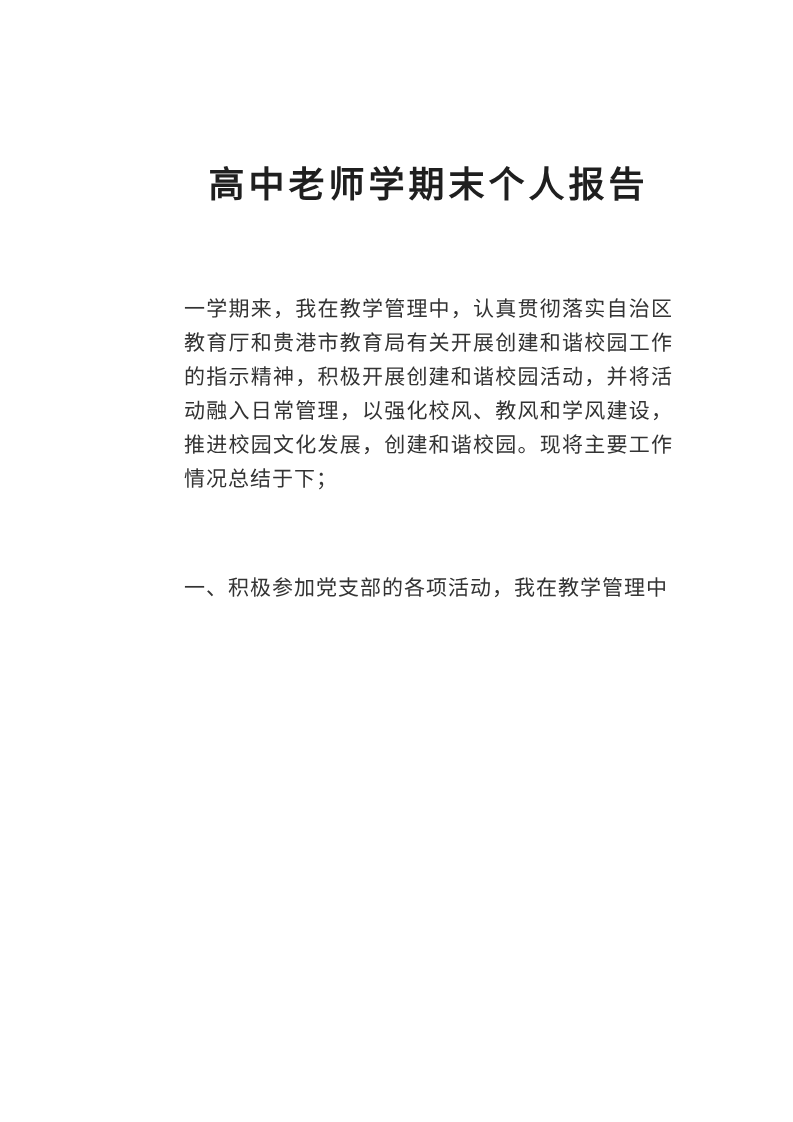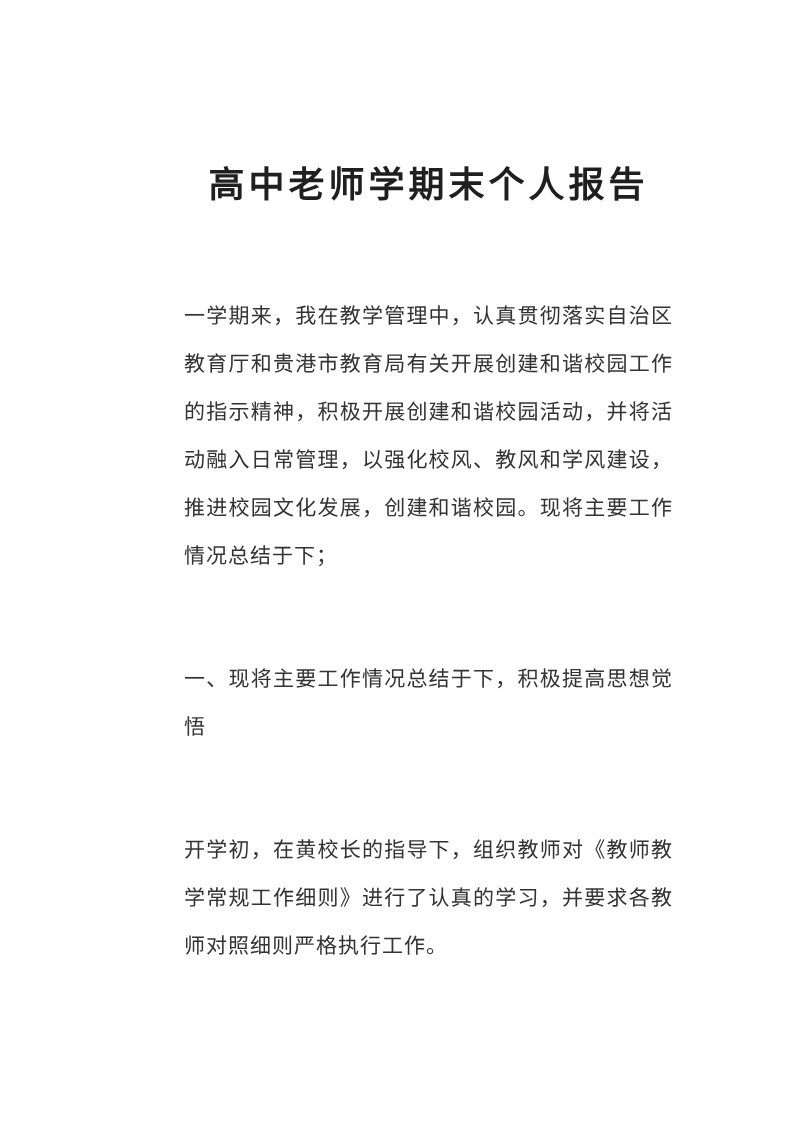--- a/index.html
+++ b/index.html
@@ -28,21 +28,21 @@
     line-height: 48px;
     font-weight: 700;
     text-align: center;
     color: #1f1f1f;
     letter-spacing: 4px;
     margin-bottom: 51px;
   }
 
   .para {
     font-size: 21px;
-    line-height: 48px;
+    line-height: 34px;
     color: #333333;
     text-align: justify;
     text-align-last: left;
     text-justify: inter-character;
     letter-spacing: 1px;
     font-weight: 400;
     margin-top: 43px; 
   }
 
   .para:first-of-type {
@@ -52,20 +52,19 @@
 </head>
 <body>
 
 <div class="page">
   <div class="content">
 
     <h1 class="doc-title">高中老师学期末个人报告</h1>
 
     <p class="para">一学期来，我在教学管理中，认真贯彻落实自治区教育厅和贵港市教育局有关开展创建和谐校园工作的指示精神，积极开展创建和谐校园活动，并将活动融入日常管理，以强化校风、教风和学风建设，推进校园文化发展，创建和谐校园。现将主要工作情况总结于下；</p>
 
-    <p class="para">一、现将主要工作情况总结于下，积极提高思想觉悟</p>
+    <p class="para">一、积极参加党支部的各项活动，我在教学管理中</p>
 
 
 
-    <p class="para">开学初，在黄校长的指导下，组织教师对《教师教学常规工作细则》进行了认真的学习，并要求各教师对照细则严格执行工作。</p>
 
   </div>
 </div>
 
 </body></html>

